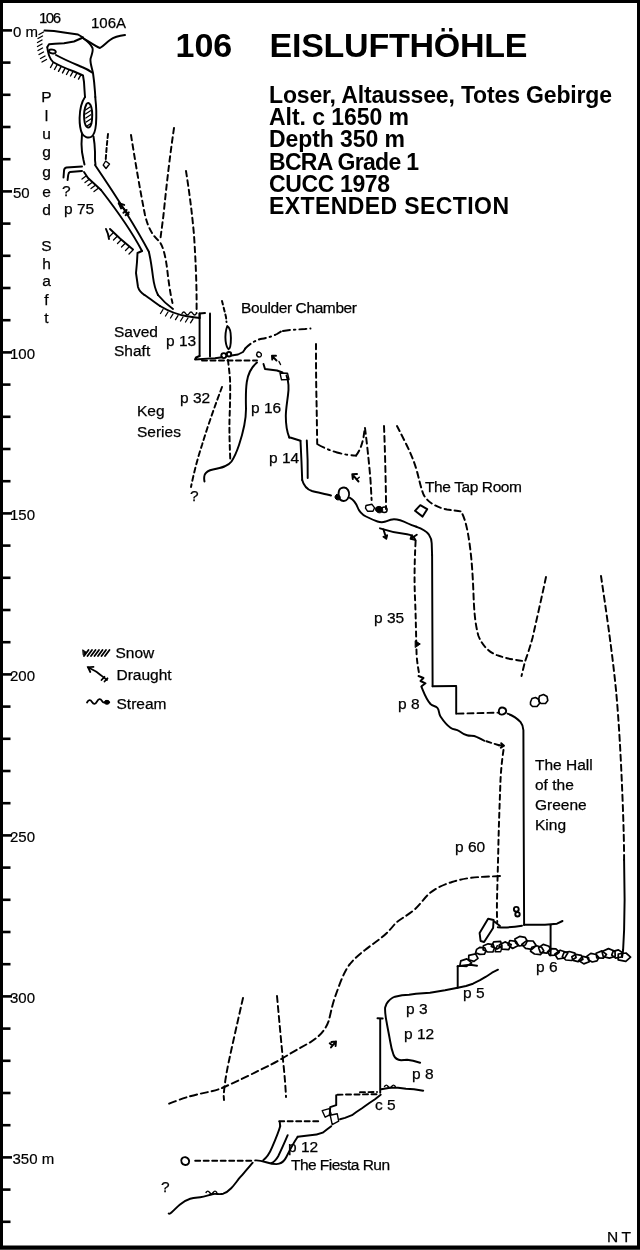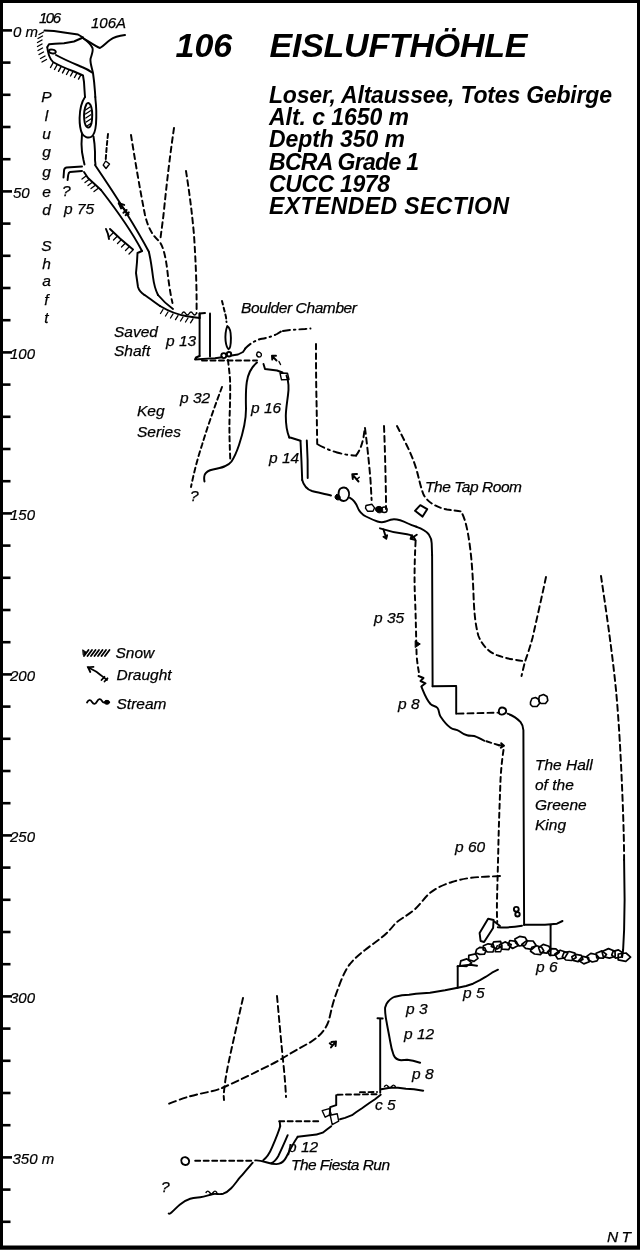--- a/index.html
+++ b/index.html
@@ -1,16 +1,16 @@
 <!DOCTYPE html>
 <html><head>
 <meta charset="utf-8">
 <style>
 html,body{margin:0;padding:0;background:#ffffff;}
-#page{position:relative;width:640px;height:1250px;font-family:"Liberation Sans",sans-serif;overflow:hidden;font-style:italic;-webkit-font-smoothing:antialiased;}
+#page{position:relative;width:640px;height:1250px;font-family:"Liberation Sans",sans-serif;overflow:hidden;-webkit-font-smoothing:antialiased;}
 text{font-family:"Liberation Sans",sans-serif;fill:#000;}
 </style>
 </head>
 <body>
 <div id="page">
 <svg width="640" height="1250" viewBox="0 0 640 1250">
 
 <rect x="1.5" y="1.5" width="637" height="1246.5" fill="none" stroke="#000" stroke-width="3"></rect>
 <line x1="0" y1="1247.5" x2="640" y2="1247.5" stroke="#000" stroke-width="4"></line>
 

